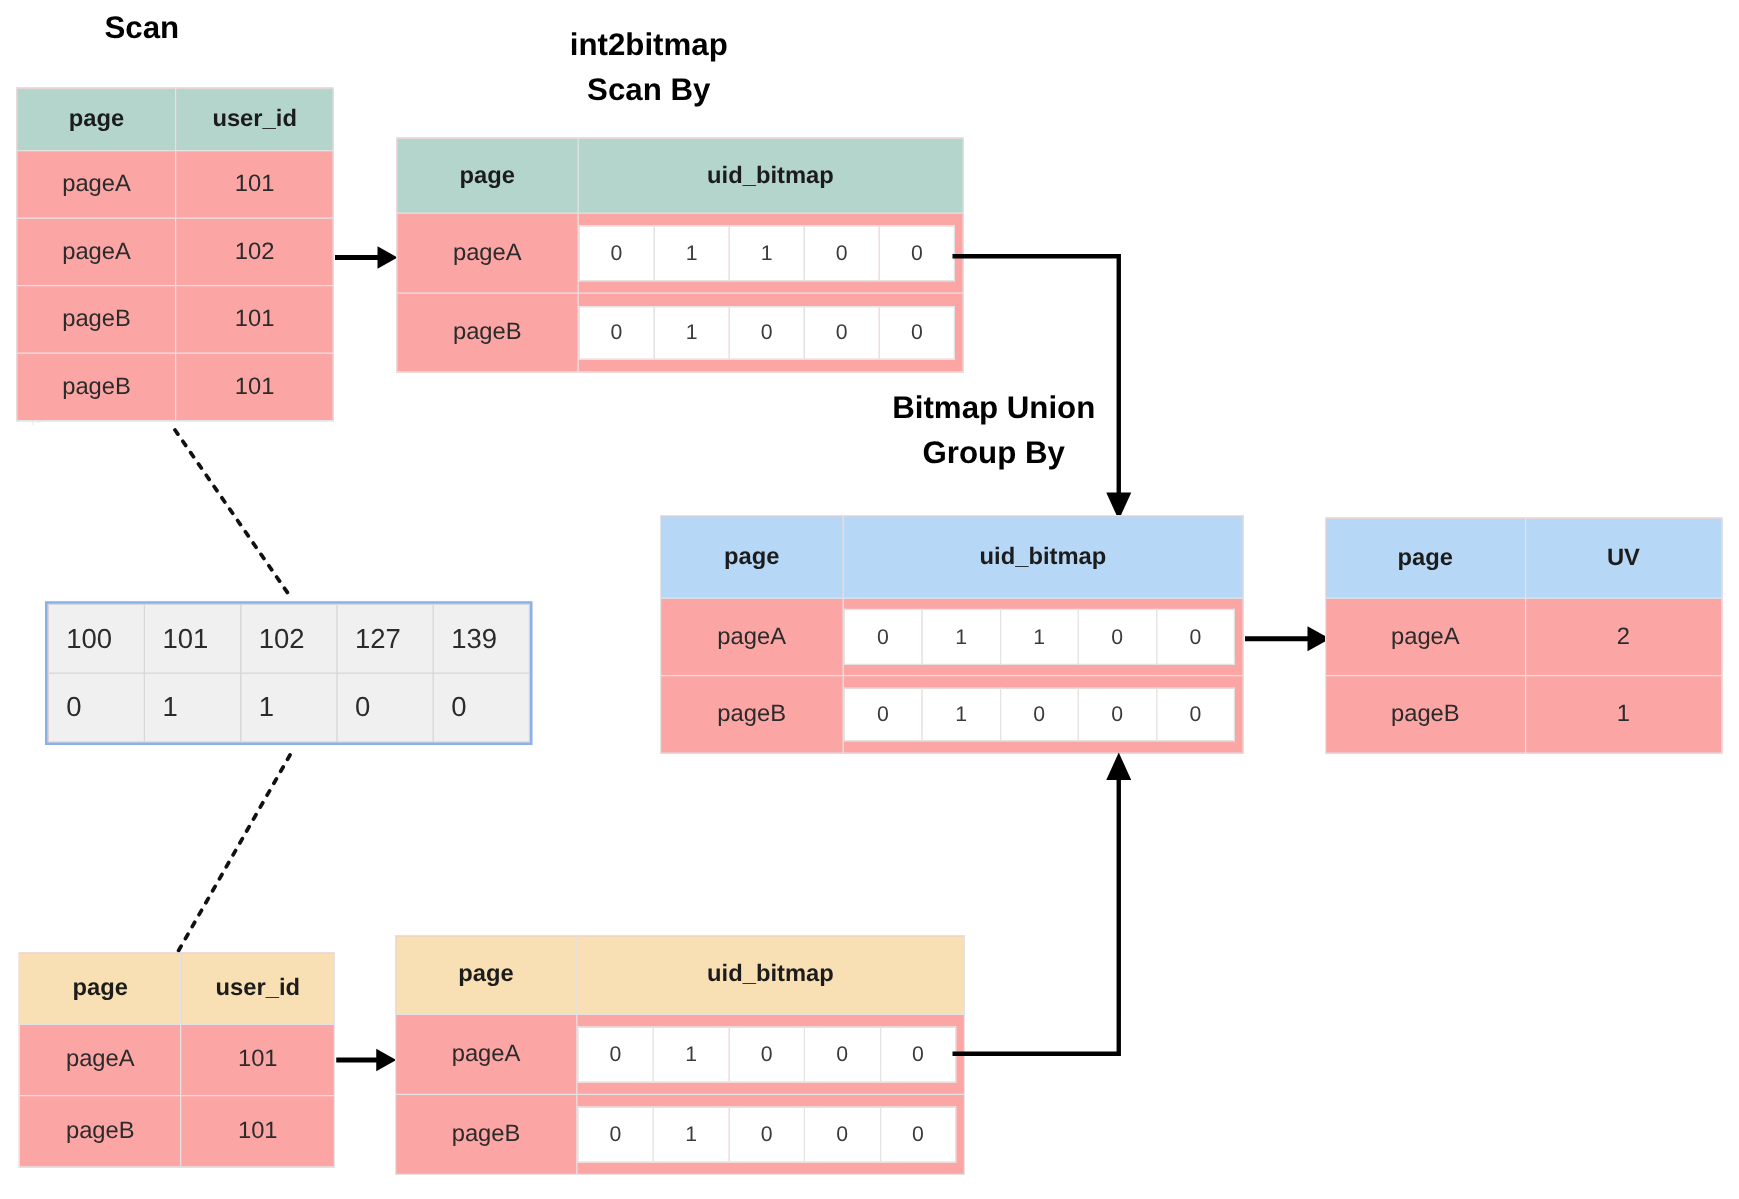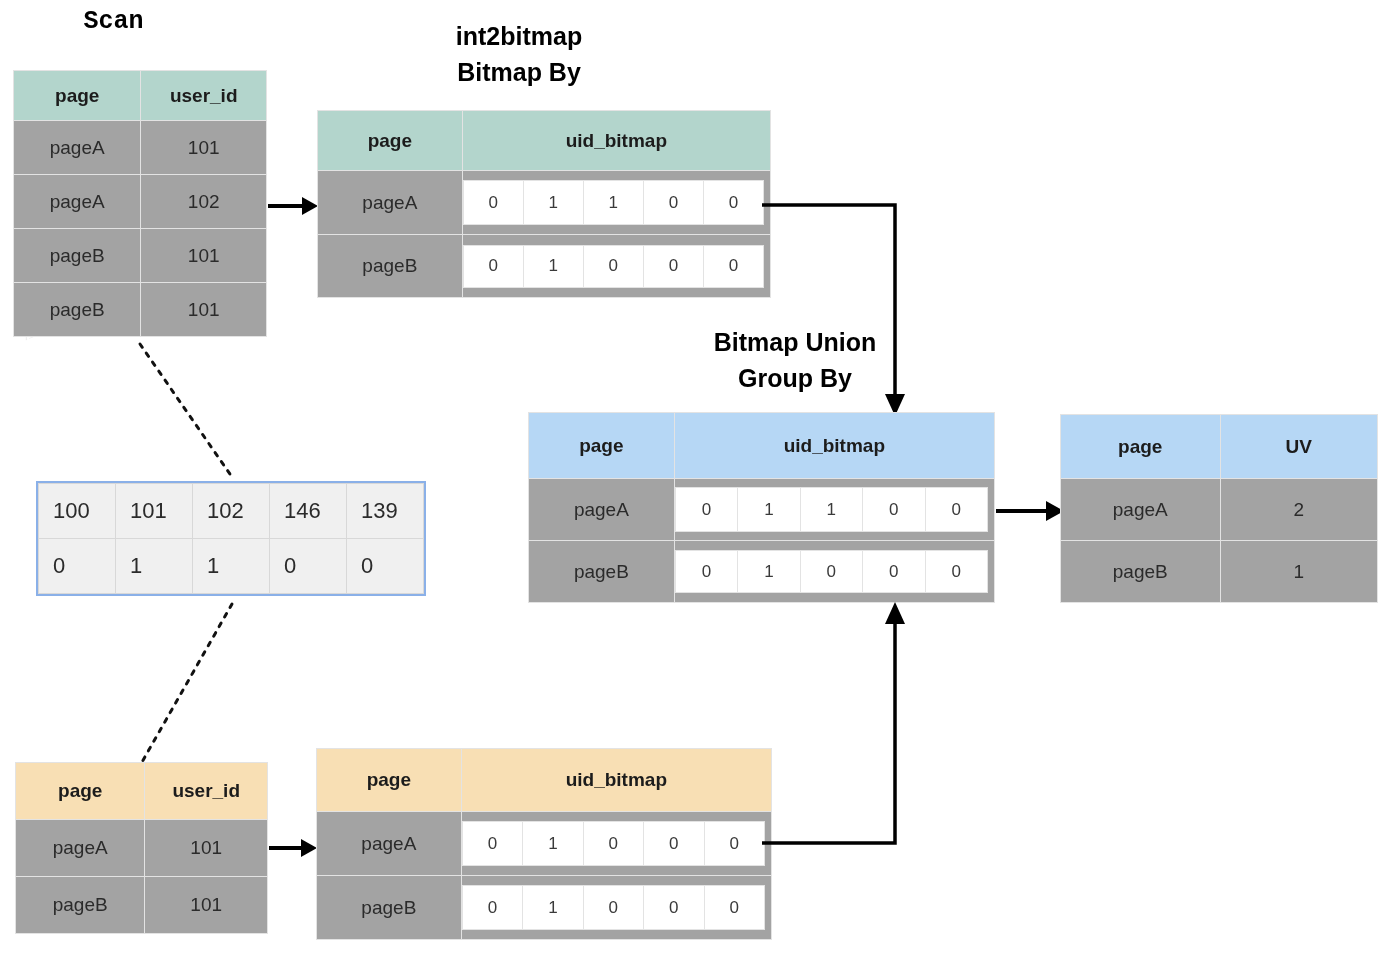--- a/index.html
+++ b/index.html
@@ -22,21 +22,21 @@
     font-size: 25px;
     line-height: 36px;
     white-space: pre-line;
     text-align: center;
   }
 
   
   .tbl {
     position: absolute;
     border-collapse: collapse;
-    background: #a3a3a3;
+    background: #fca5a5;
   }
   .tbl td, .tbl th {
     border: 1px solid #e3e3e3;
     text-align: center;
     vertical-align: middle;
     font-size: 19px;
     color: #2b2b2b;
     font-weight: normal;
     padding: 0;
   }
@@ -89,26 +89,26 @@
     transform: rotate(-22deg);
     user-select: none;
     pointer-events: none;
   }
 </style>
 </head>
 <body>
 
 <div id="canvas">
 
-  <div class="title" style="left:36px; top:4px; width:155px;font-family:Liberation Mono, monospace;">Scan</div>
+  <div class="title" style="left:36px; top:4px; width:155px;">Scan</div>
 
   <div class="title" style="left:428px; top:18px; width:182px;">int2bitmap
-Bitmap By</div>
-
-  <div class="title" style="left:700px; top:324px; width:190px;text-align:center;">Bitmap Union
+Scan By</div>
+
+  <div class="title" style="left:700px; top:308px; width:190px;text-align:center;">Bitmap Union
 Group By</div>
 
 
   <div class="wm" style="left:178px; top:166px;">饿了么</div>
   <div class="wm" style="left:22px; top:320px;">澄诺</div>
   <div class="wm" style="left:600px; top:250px;">饿了么</div>
   <div class="wm" style="left:1075px; top:420px;">澄诺</div>
   <div class="wm" style="left:848px; top:552px;">饿了么</div>
   <div class="wm" style="left:30px; top:830px;">澄诺</div>
   <div class="wm" style="left:625px; top:888px;">饿了么</div>
@@ -192,21 +192,21 @@
     <polyline points="0,9 133,9 133,202" fill="none" stroke="#000" stroke-width="3.5"></polyline>
     <polygon points="123,198 133,220 143,198" fill="#000"></polygon>
   </svg>
 
   <table class="maptbl" style="left:38px; top:483px; width:386px;">
     <tbody>
         <tr>
       <td style="height:55px; width:20%;">100</td>
       <td style="width:20%;">101</td>
       <td style="width:20%;">102</td>
-      <td style="width:20%;">146</td>
+      <td style="width:20%;">127</td>
       <td style="width:20%;">139</td>
     </tr>
     <tr>
       <td style="height:55px;">0</td>
       <td>1</td>
       <td>1</td>
       <td>0</td>
       <td>0</td>
     </tr>
   </tbody>

